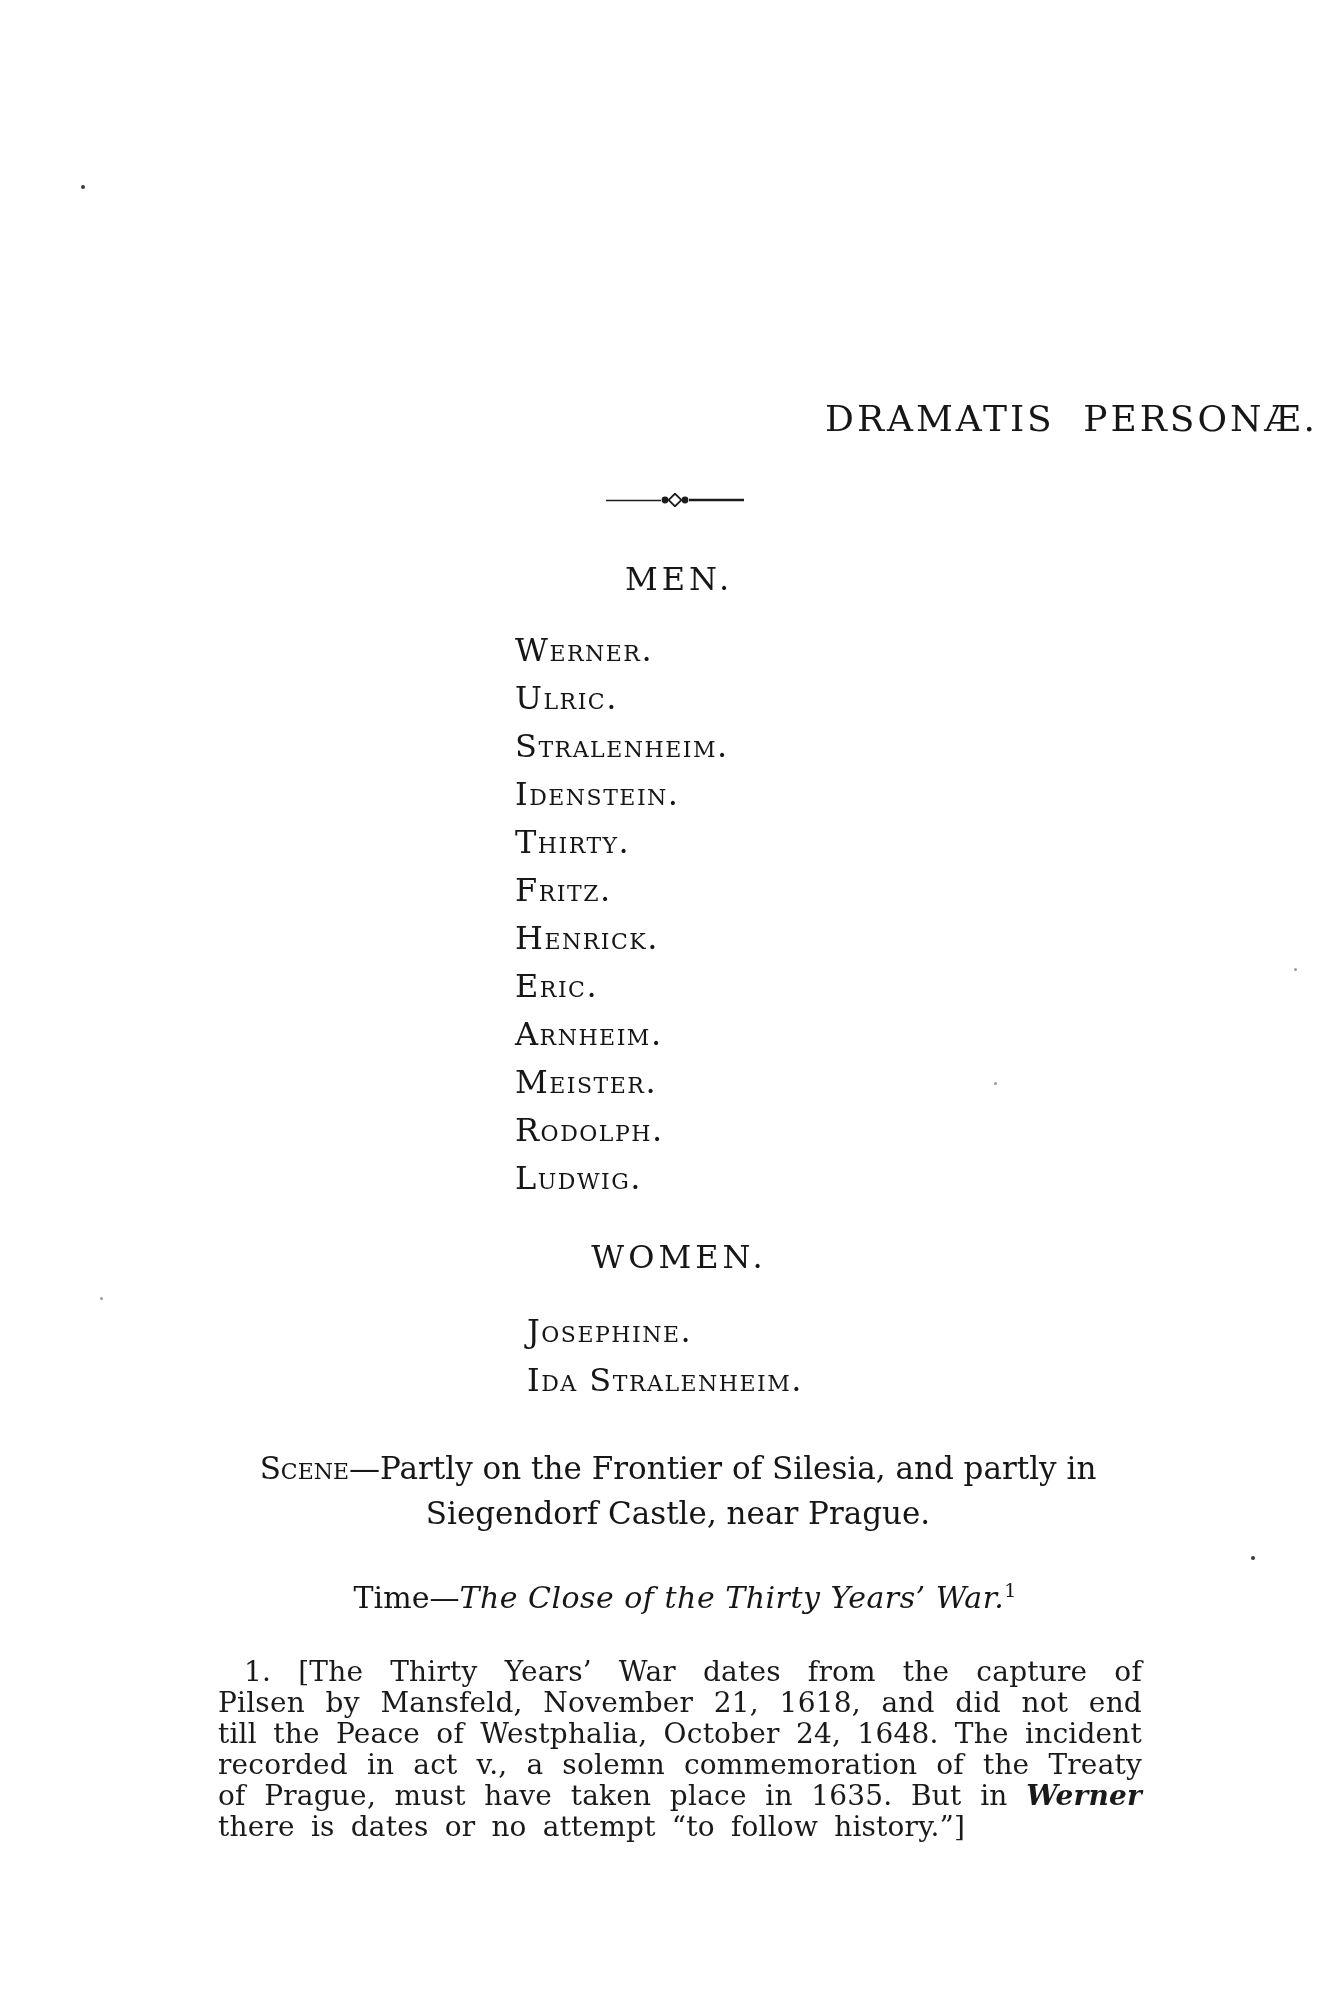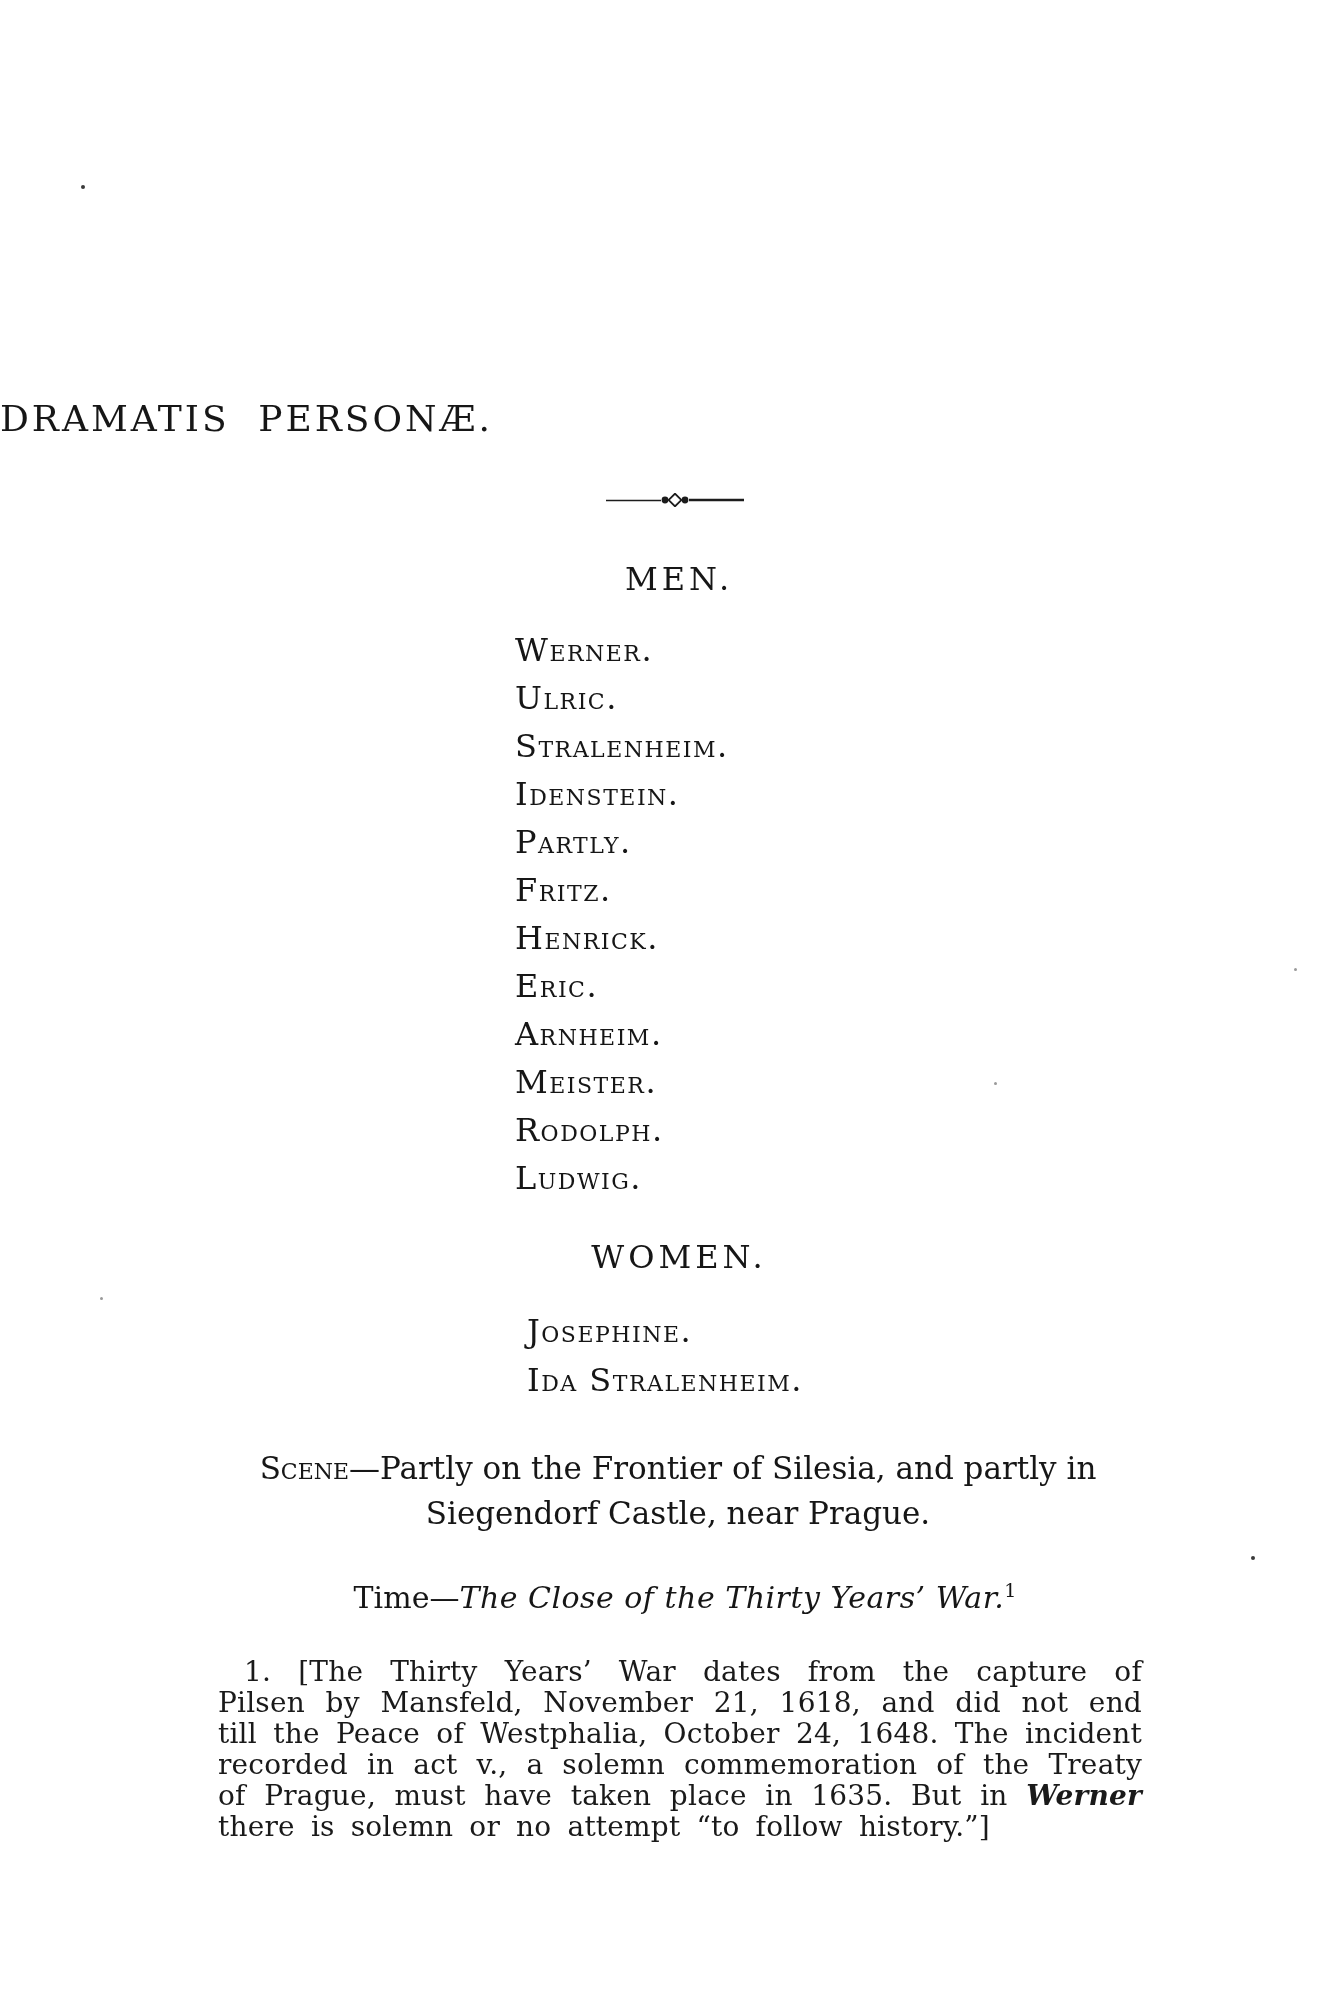--- a/index.html
+++ b/index.html
@@ -8,21 +8,21 @@
     background: #ffffff;
     color: #1c1c1c;
     font-family: "DejaVu Serif", "Liberation Serif", serif;
     position: relative;
     overflow: hidden;
   }
   .abs { position: absolute; }
 
   .page-title {
     top: 398px; left: 0; right: 0;
-    text-align: left;
+    text-align: right;
     font-size: 36px;
     letter-spacing: 3px;
     word-spacing: 14px;
     color: #161616;
   }
 
   .ornament-wrap {
     top: 492px;
     left: calc(50% + 16px);
     transform: translateX(-50%);
@@ -112,21 +112,21 @@
   </svg>
 </div>
 
 <div class="abs cast-heading heading-men">MEN.</div>
 
 <ul class="abs cast-list men-list">
   <li>Werner.</li>
   <li>Ulric.</li>
   <li>Stralenheim.</li>
   <li>Idenstein.</li>
-  <li>Partly.</li>
+  <li>Thirty.</li>
   <li>Fritz.</li>
   <li>Henrick.</li>
   <li>Eric.</li>
   <li>Arnheim.</li>
   <li>Meister.</li>
   <li>Rodolph.</li>
   <li>Ludwig.</li>
 </ul>
 
 <div class="abs cast-heading heading-women">WOMEN.</div>
@@ -139,20 +139,20 @@
 <div class="abs scene-block">
   <span class="sc">Scene</span><span>—Partly on the Frontier of Silesia, and partly in</span><br>
   <span>Siegendorf Castle, near Prague.</span>
 </div>
 
 <div class="abs time-block">
   <span>Time—</span><em>The Close of the Thirty Years’ War.</em><sup>1</sup>
 </div>
 
 <p class="abs footnote">
-  <span>1. [The Thirty Years’ War dates from the capture of Pilsen by Mansfeld, November 21, 1618, and did not end till the Peace of Westphalia, October 24, 1648.  The incident recorded in act v., a solemn commemoration of the Treaty of Prague, must have taken place in 1635.  But in </span><em>Werner</em><span> there is solemn or no attempt “to follow history.”]</span>
+  <span>1. [The Thirty Years’ War dates from the capture of Pilsen by Mansfeld, November 21, 1618, and did not end till the Peace of Westphalia, October 24, 1648.  The incident recorded in act v., a solemn commemoration of the Treaty of Prague, must have taken place in 1635.  But in </span><em>Werner</em><span> there is dates or no attempt “to follow history.”]</span>
 </p>
 
 <div class="speck" style="left:81px; top:185px; width:4px; height:4px;"></div>
 <div class="speck faint" style="left:1294px; top:968px; width:3px; height:3px;"></div>
 <div class="speck faint" style="left:994px; top:1082px; width:3px; height:3px;"></div>
 <div class="speck faint" style="left:100px; top:1297px; width:3px; height:3px;"></div>
 <div class="speck" style="left:1251px; top:1556px; width:4px; height:4px;"></div>
 
 </body></html>

